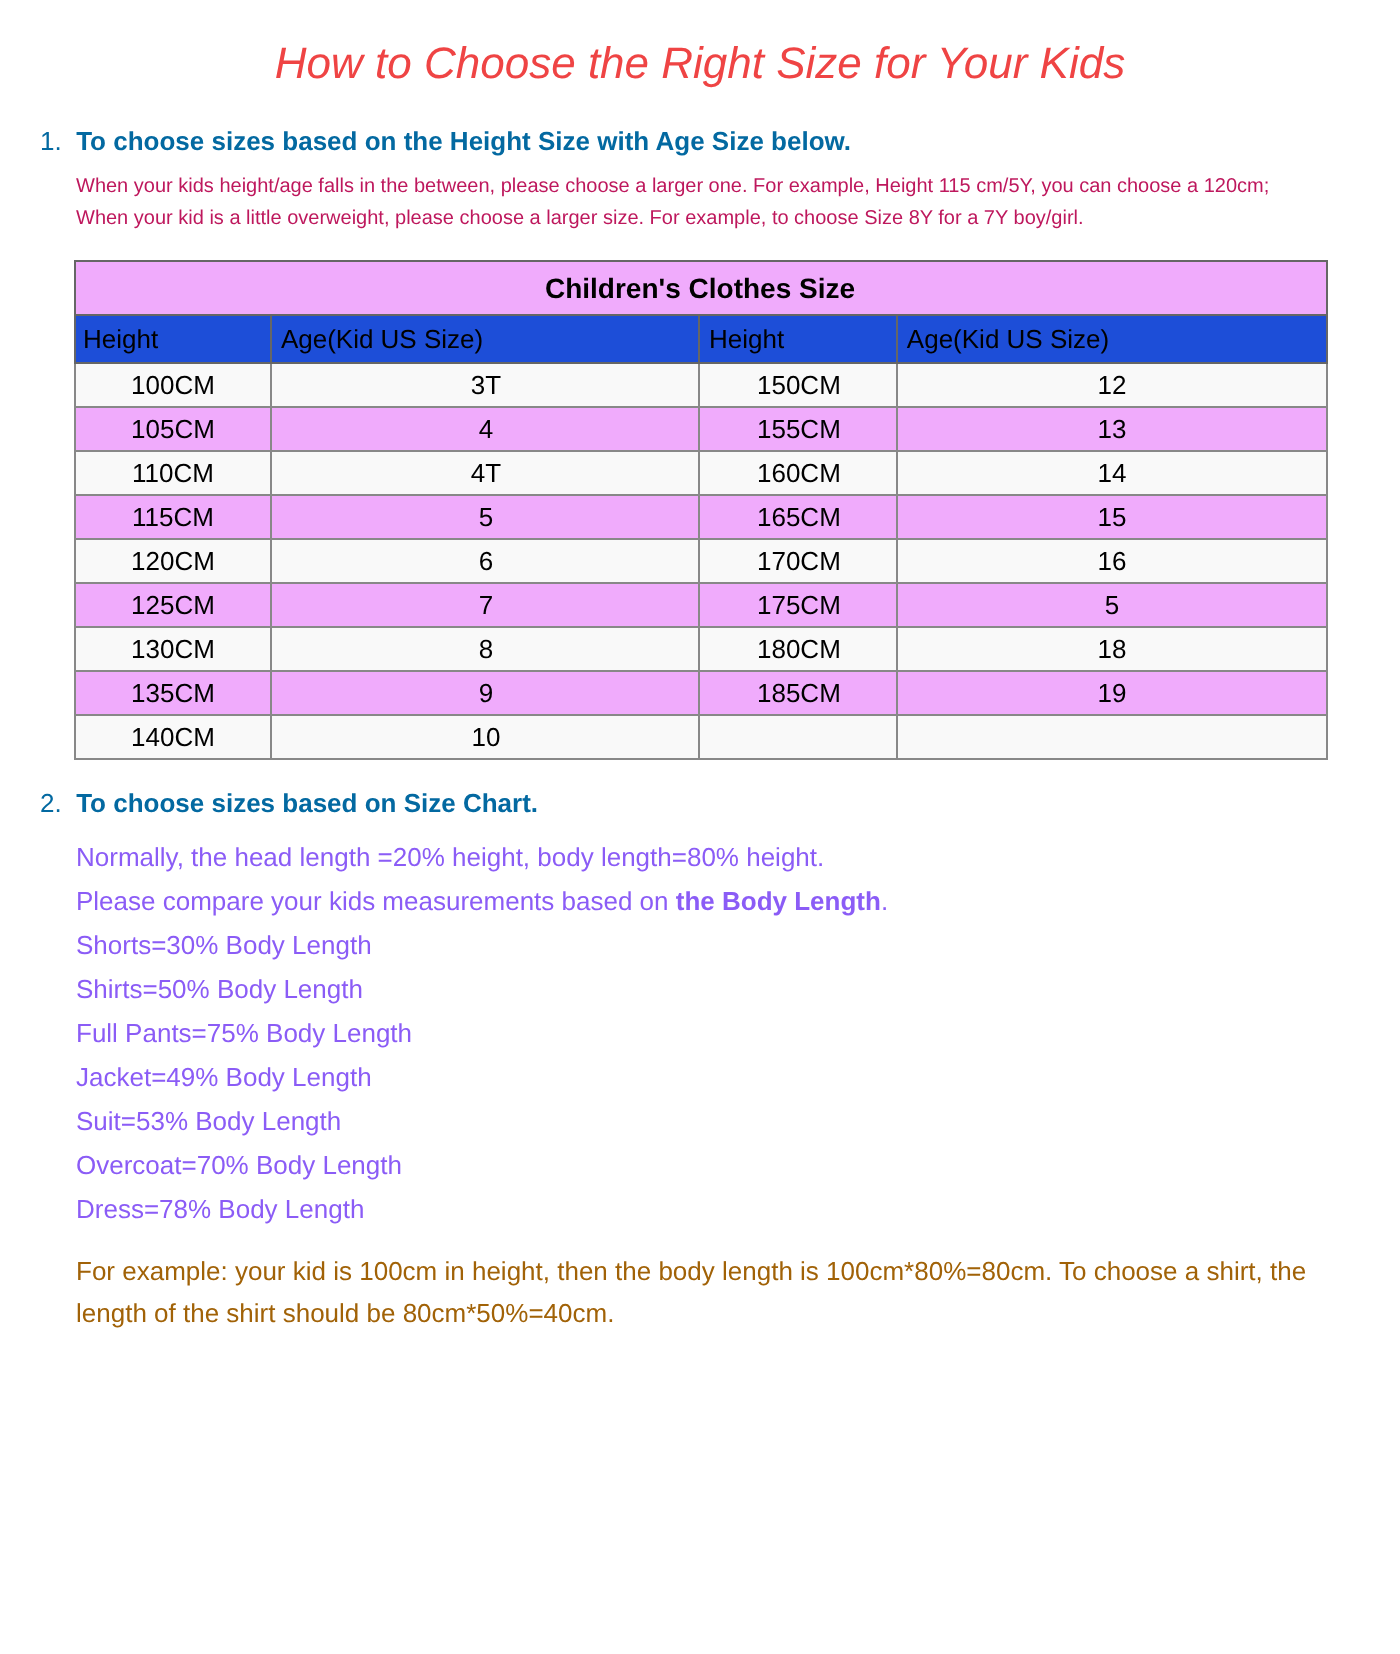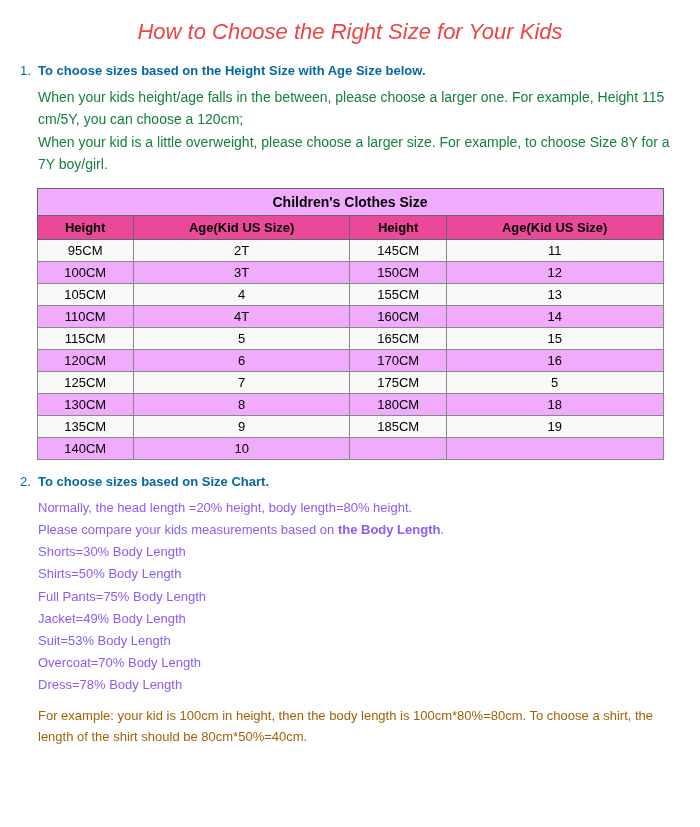--- a/index.html
+++ b/index.html
@@ -26,22 +26,22 @@
     .section-heading {
       font-size: 13px;
       color: #0369a1;
       margin-bottom: 6px;
       line-height: 1.5;
     }
     .section-heading strong {
       font-weight: bold;
     }
     .section-body {
-      font-size: 14px;
-      color: #15803d;
+      font-size: 10px;
+      color: #be185d;
       line-height: 1.6;
       margin-left: 18px;
     }
     
     .table-container {
       margin: 12px auto;
       width: 95%;
     }
     .clothes-table {
       width: 100%;
@@ -50,23 +50,22 @@
     }
     .table-title-row td {
       background-color: #f0abfc;
       text-align: center;
       font-weight: bold;
       font-size: 14px;
       padding: 5px 4px;
       border: 1px solid #666;
     }
     .col-header-row td {
-      background-color: #ec4899;
-      text-align: center;
-      font-weight: bold;
+      background-color: #1d4ed8;
+      font-weight: normal;
       padding: 4px 4px;
       border: 1px solid #666;
     }
     .clothes-table tbody tr td {
       text-align: center;
       padding: 3px 4px;
       border: 1px solid #888;
       background: #f0abfc;
     }
     .clothes-table tbody tr:nth-child(odd) td {
@@ -109,26 +108,20 @@
         <td colspan="4">Children's Clothes Size</td>
       </tr>
       <tr class="col-header-row">
         <td>Height</td>
         <td>Age(Kid US Size)</td>
         <td>Height</td>
         <td>Age(Kid US Size)</td>
       </tr>
     </thead>
     <tbody id="table-body">
-    <tr>
-          <td>95CM</td>
-          <td>2T</td>
-          <td>145CM</td>
-          <td>11</td>
-        </tr>
         <tr>
           <td>100CM</td>
           <td>3T</td>
           <td>150CM</td>
           <td>12</td>
         </tr>
         <tr>
           <td>105CM</td>
           <td>4</td>
           <td>155CM</td>

